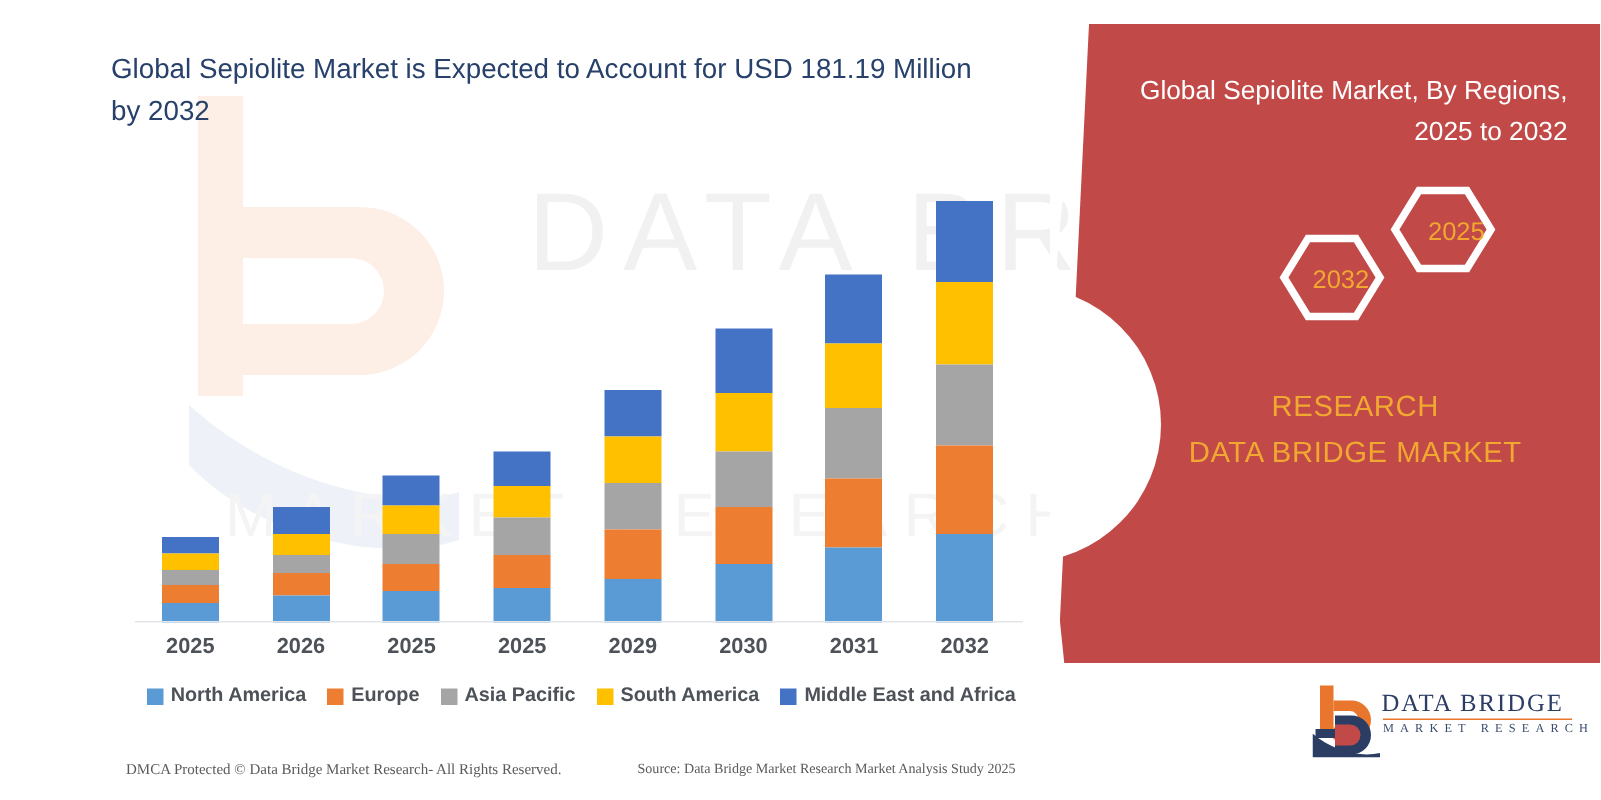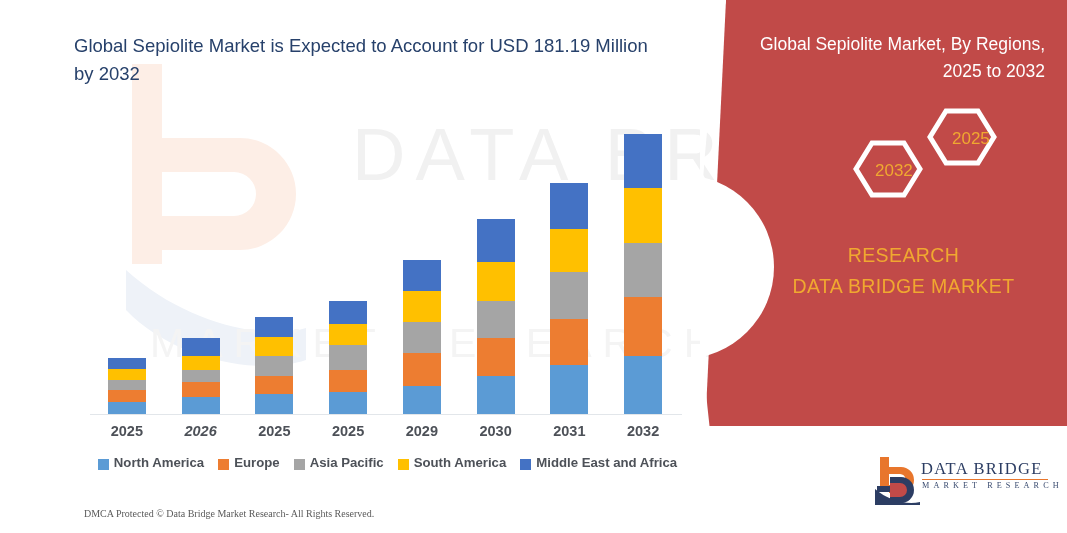--- a/index.html
+++ b/index.html
@@ -149,21 +149,21 @@
     font-family: "Liberation Serif", serif;
     font-size: 9.4px;
     color: #5a5a5a;
     white-space: nowrap;
   }
 
   
   .red-panel {
     position: absolute;
     right: 0;
-    top: 0;
+    top: 16px;
     width: 367px;
     height: 426px;
     overflow: hidden;
   }
   .red-panel svg.shape {
     position: absolute;
     left: 0;
     top: 0;
   }
   .panel-title {
@@ -312,21 +312,21 @@
         <div class="seg" style="height: 55.0667px; background: rgb(255, 192, 0);"></div>
         <div class="seg" style="height: 54.0833px; background: rgb(165, 165, 165);"></div>
         <div class="seg" style="height: 59px; background: rgb(237, 125, 49);"></div>
         <div class="seg" style="height: 59px; background: rgb(91, 155, 213);"></div>
       </div>
     </div>
   <div class="axis-line"></div>
 
   <div class="xlabels" id="x-labels">
       <div class="xlabel" style="left: 1.875px;">2025</div>
-      <div class="xlabel" style="left: 75.625px; font-style: italic;">2026</div>
+      <div class="xlabel" style="left: 75.625px;">2026</div>
       <div class="xlabel" style="left: 149.375px;">2025</div>
       <div class="xlabel" style="left: 223.125px;">2025</div>
       <div class="xlabel" style="left: 296.875px;">2029</div>
       <div class="xlabel" style="left: 370.625px;">2030</div>
       <div class="xlabel" style="left: 444.375px;">2031</div>
       <div class="xlabel" style="left: 518.125px;">2032</div>
     </div>
 
   <div class="legend" id="chart-legend">
       <div class="legend-item">
@@ -345,20 +345,21 @@
         <span class="legend-swatch" style="background: rgb(255, 192, 0);"></span>
         <span class="legend-label">South America</span>
       </div>
       <div class="legend-item">
         <span class="legend-swatch" style="background: rgb(68, 114, 196);"></span>
         <span class="legend-label">Middle East and Africa</span>
       </div>
     </div>
 
   <div class="footer-left">DMCA Protected © Data Bridge Market Research- All Rights Reserved.</div>
+  <div class="footer-right">Source: Data Bridge Market Research  Market Analysis Study 2025</div>
 
   <div class="red-panel">
     <svg class="shape" width="367" height="533" viewBox="0 0 367 533" aria-hidden="true">
       <path d="M26 0 H367 V533 H0 Z" fill="#c14a48"></path>
       <path d="M26 0 L0 0 L0 533 L0 533 C0 533 -2 400 -2 266 C-2 132 26 0 26 0 Z" fill="#ffffff"></path>
       <path d="M0 0 L26 0 C26 0 -2 130 -2 266 C-2 402 0 533 0 533 Z" fill="#ffffff"></path>
       <path d="M-40 180 a96 96 0 0 1 0 176 L-40 180 Z" fill="#ffffff"></path>
       <circle cx="-18" cy="267" r="92" fill="#ffffff"></circle>
       <path d="M0 0 L24 0 C10 90 0 180 0 267 C0 354 10 444 24 533 L0 533 Z" fill="#ffffff"></path>
     </svg>

